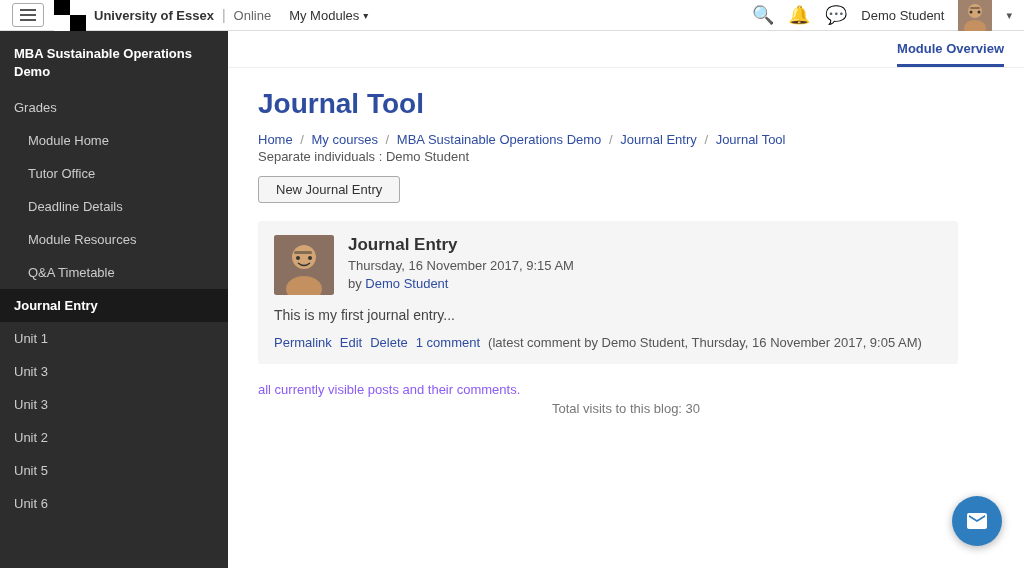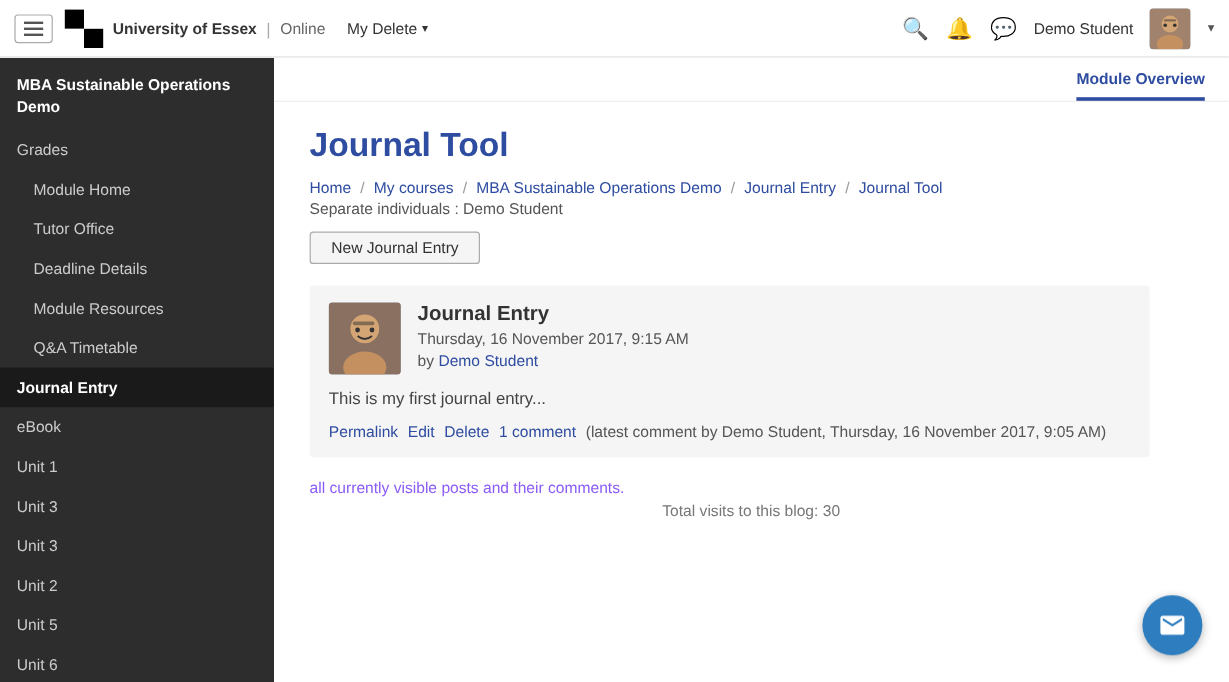--- a/index.html
+++ b/index.html
@@ -5,21 +5,21 @@
     * { box-sizing: border-box; margin: 0; padding: 0; }
     body { font-family: Arial, sans-serif; font-size: 14px; color: #333; background: #fff; display: flex; flex-direction: column; height: 568px; overflow: hidden; }
 
     
     .topnav {
       background: #fff;
       border-bottom: 1px solid #ddd;
       display: flex;
       align-items: center;
       padding: 0 12px;
-      height: 48px;
+      height: 31px;
       flex-shrink: 0;
     }
     .topnav-hamburger {
       border: 1px solid #aaa;
       border-radius: 3px;
       padding: 5px 7px;
       cursor: pointer;
       margin-right: 10px;
       display: flex; flex-direction: column; gap: 3px;
     }
@@ -244,21 +244,21 @@
       <div></div>
         <div></div>
         <div></div>
         <div></div>
     </div>
     <span class="logo-text">University of Essex</span>
     <span class="logo-divider">|</span>
     <span class="logo-online">Online</span>
   </div>
   <div class="topnav-modules">
-    <span>My Delete</span>
+    <span>My Modules</span>
     <span class="arrow">▾</span>
   </div>
   <div class="topnav-right">
     <span class="topnav-icon">🔍</span>
     <span class="topnav-icon">🔔</span>
     <span class="topnav-icon">💬</span>
     <span class="topnav-username">Demo Student</span>
     <div class="topnav-avatar">
       <svg viewBox="0 0 34 34" xmlns="http://www.w3.org/2000/svg">
         <rect width="34" height="34" fill="#a0826d"></rect>
@@ -278,21 +278,20 @@
   <aside class="sidebar">
     <div class="sidebar-course-title">MBA Sustainable Operations Demo</div>
     <div id="sidebar-items-container">
         <div class="sidebar-item">Grades</div>
         <div class="sidebar-item indented">Module Home</div>
         <div class="sidebar-item indented">Tutor Office</div>
         <div class="sidebar-item indented">Deadline Details</div>
         <div class="sidebar-item indented">Module Resources</div>
         <div class="sidebar-item indented">Q&amp;A Timetable</div>
         <div class="sidebar-item active">Journal Entry</div>
-        <div class="sidebar-item">eBook</div>
         <div class="sidebar-item">Unit 1</div>
         <div class="sidebar-item">Unit 3</div>
         <div class="sidebar-item">Unit 3</div>
         <div class="sidebar-item">Unit 2</div>
         <div class="sidebar-item">Unit 5</div>
         <div class="sidebar-item">Unit 6</div>
       </div>
   </aside>
 
   <div class="main-content">

